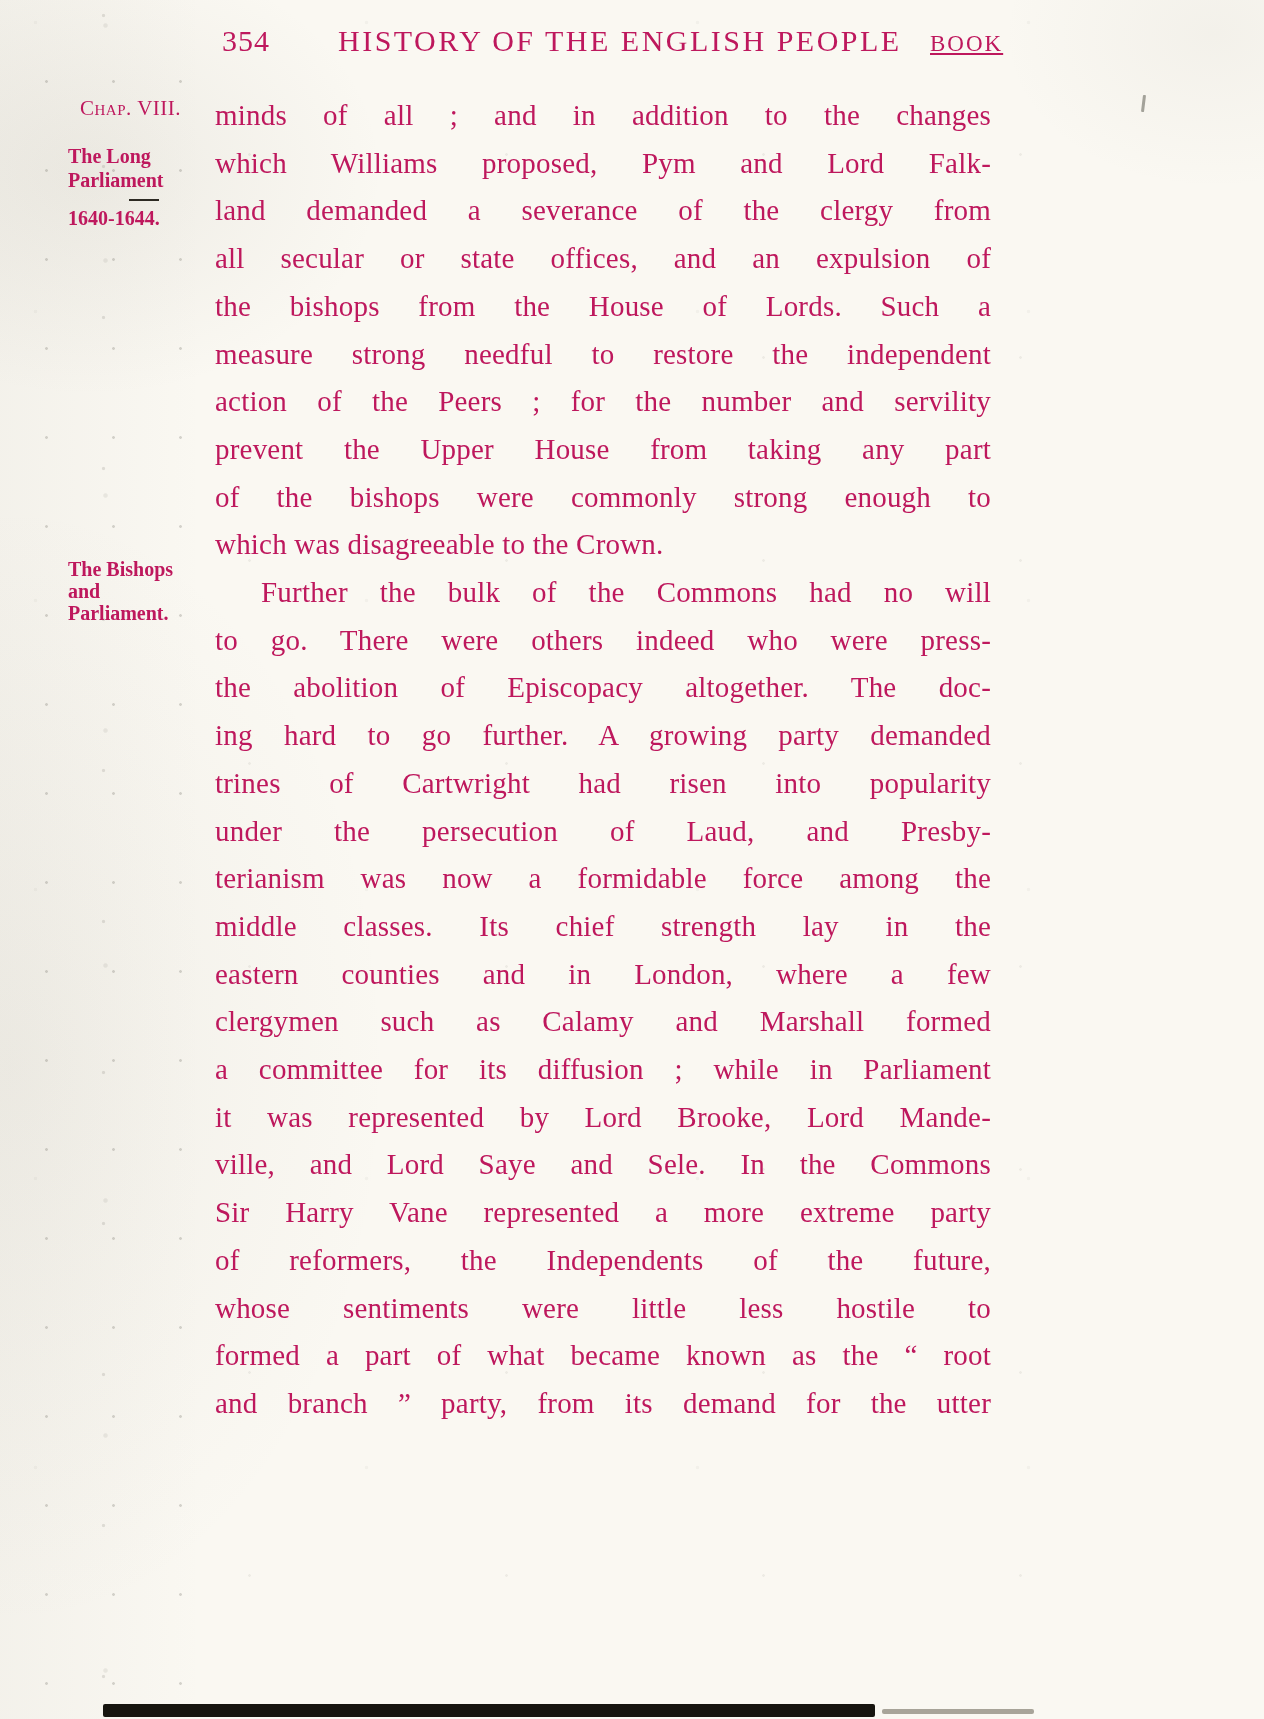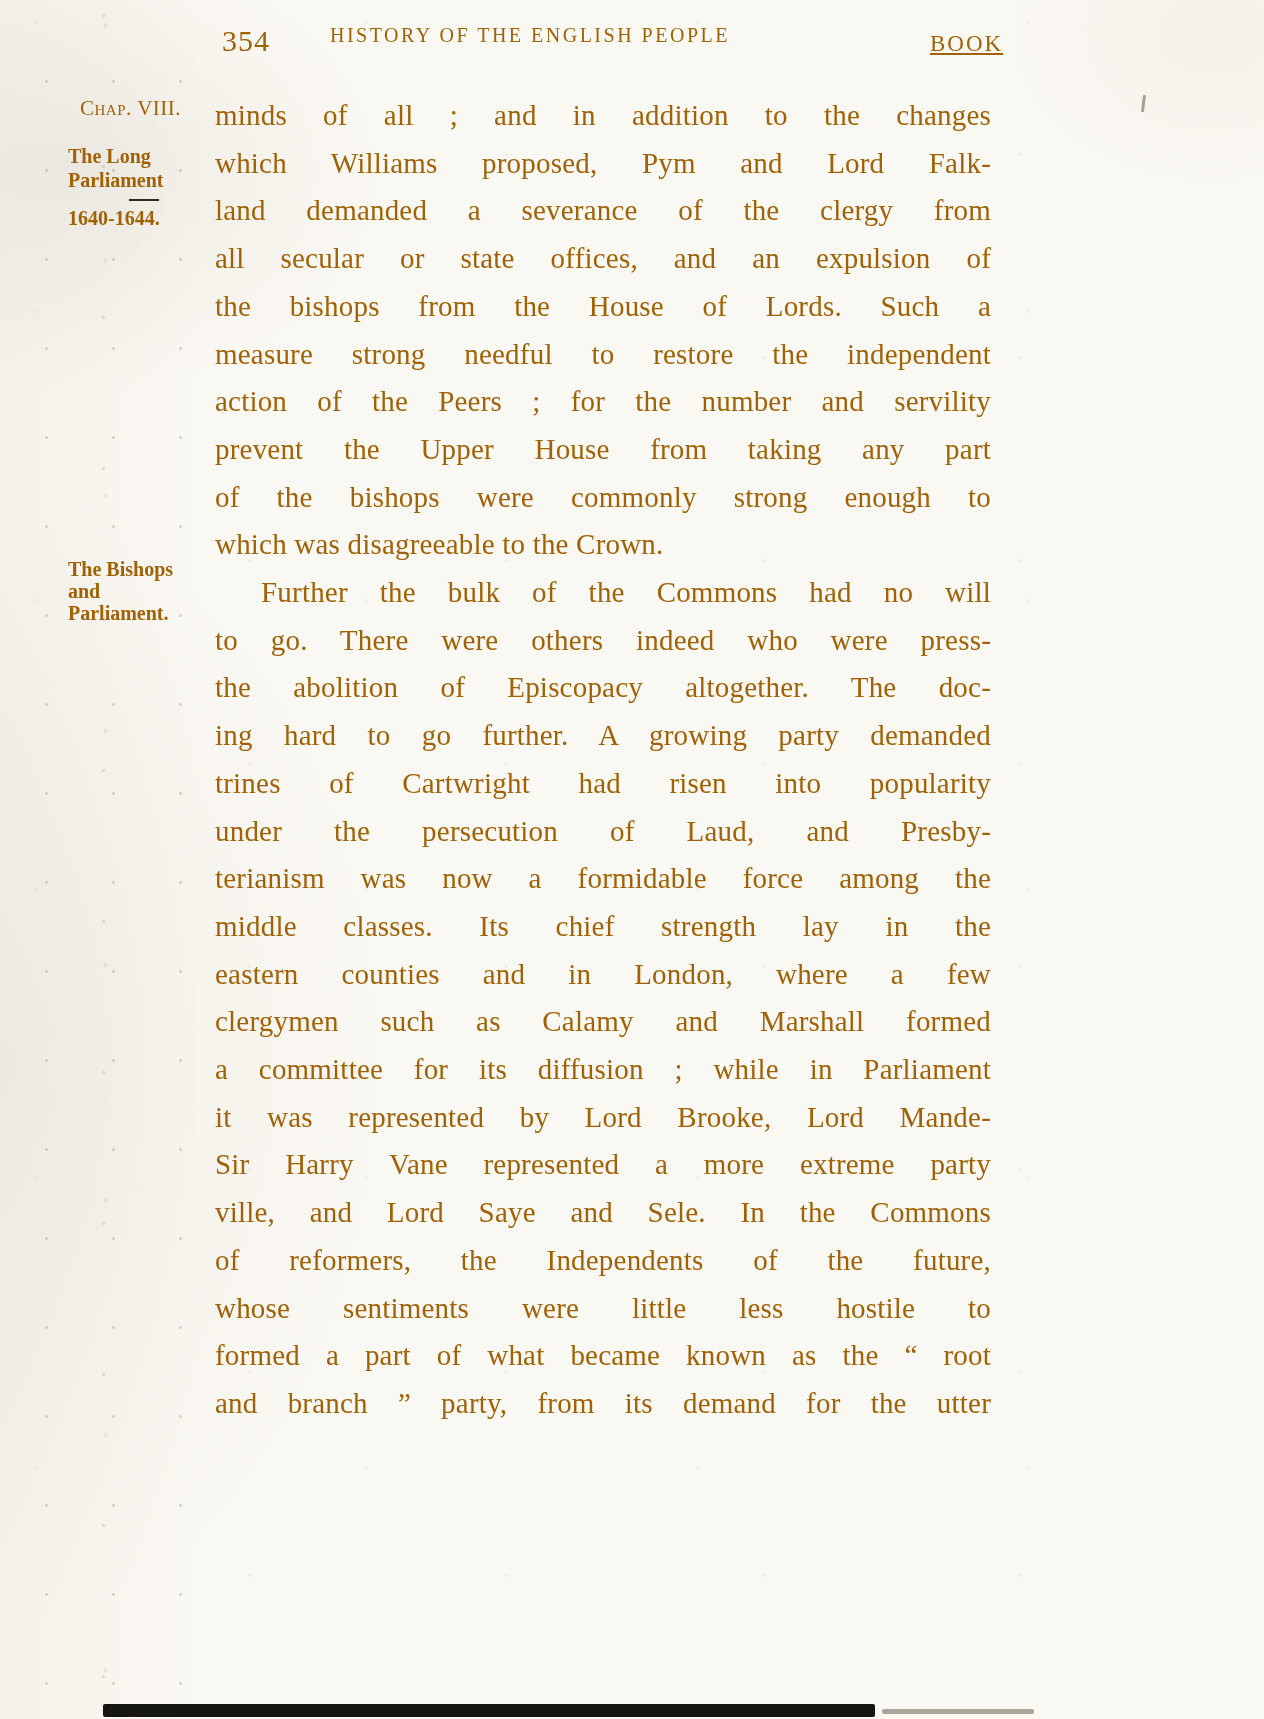--- a/index.html
+++ b/index.html
@@ -8,21 +8,21 @@
     background: #cfccc5;
   }
   .page {
     position: relative;
     width: 1264px;
     height: 1719px;
     margin: 0 auto;
     background: #faf8f2;
     overflow: hidden;
     font-family: "Liberation Serif", "DejaVu Serif", serif;
-    color: #a16207;
+    color: #be185d;
   }
   
   .page::before {
     content: '';
     position: absolute;
     inset: 0;
     pointer-events: none;
     background:
       radial-gradient(ellipse 420px 320px at 7% 10%, rgba(150,145,130,0.12), transparent 70%),
       radial-gradient(ellipse 520px 780px at 1% 62%, rgba(150,145,130,0.09), transparent 72%),
@@ -57,22 +57,22 @@
 
   
   .hdr-pagenum {
     position: absolute;
     top: 24px; left: 222px;
     font-size: 30px;
     letter-spacing: 1px;
   }
   .hdr-title {
     position: absolute;
-    top: 24px; left: 330px;
-    font-size: 20px;
+    top: 24px; left: 338px;
+    font-size: 30px;
     letter-spacing: 2.5px;
     white-space: nowrap;
   }
   .hdr-book {
     position: absolute;
     top: 31px; left: 930px;
     font-size: 23px;
     letter-spacing: 2px;
     text-decoration: underline;
   }
@@ -191,22 +191,22 @@
         <div class="line">the abolition of Episcopacy altogether.  The doc-</div>
         <div class="line">ing hard to go further.  A growing party demanded</div>
         <div class="line">trines of Cartwright had risen into popularity</div>
         <div class="line">under the persecution of Laud, and Presby-</div>
         <div class="line">terianism was now a formidable force among the</div>
         <div class="line">middle classes.  Its chief strength lay in the</div>
         <div class="line">eastern counties and in London, where a few</div>
         <div class="line">clergymen such as Calamy and Marshall formed</div>
         <div class="line">a committee for its diffusion ; while in Parliament</div>
         <div class="line">it was represented by Lord Brooke, Lord Mande-</div>
+        <div class="line">ville, and Lord Saye and Sele.  In the Commons</div>
         <div class="line">Sir Harry Vane represented a more extreme party</div>
-        <div class="line">ville, and Lord Saye and Sele.  In the Commons</div>
         <div class="line">of reformers, the Independents of the future,</div>
         <div class="line">whose sentiments were little less hostile to</div>
         <div class="line">formed a part of what became known as the “ root</div>
         <div class="line">and branch ” party, from its demand for the utter</div>
       </div>
     </div>
 
   <div class="artifact-bottom-band"></div>
   <div class="artifact-bottom-tail"></div>
   <div class="artifact-edge-mark"></div>

